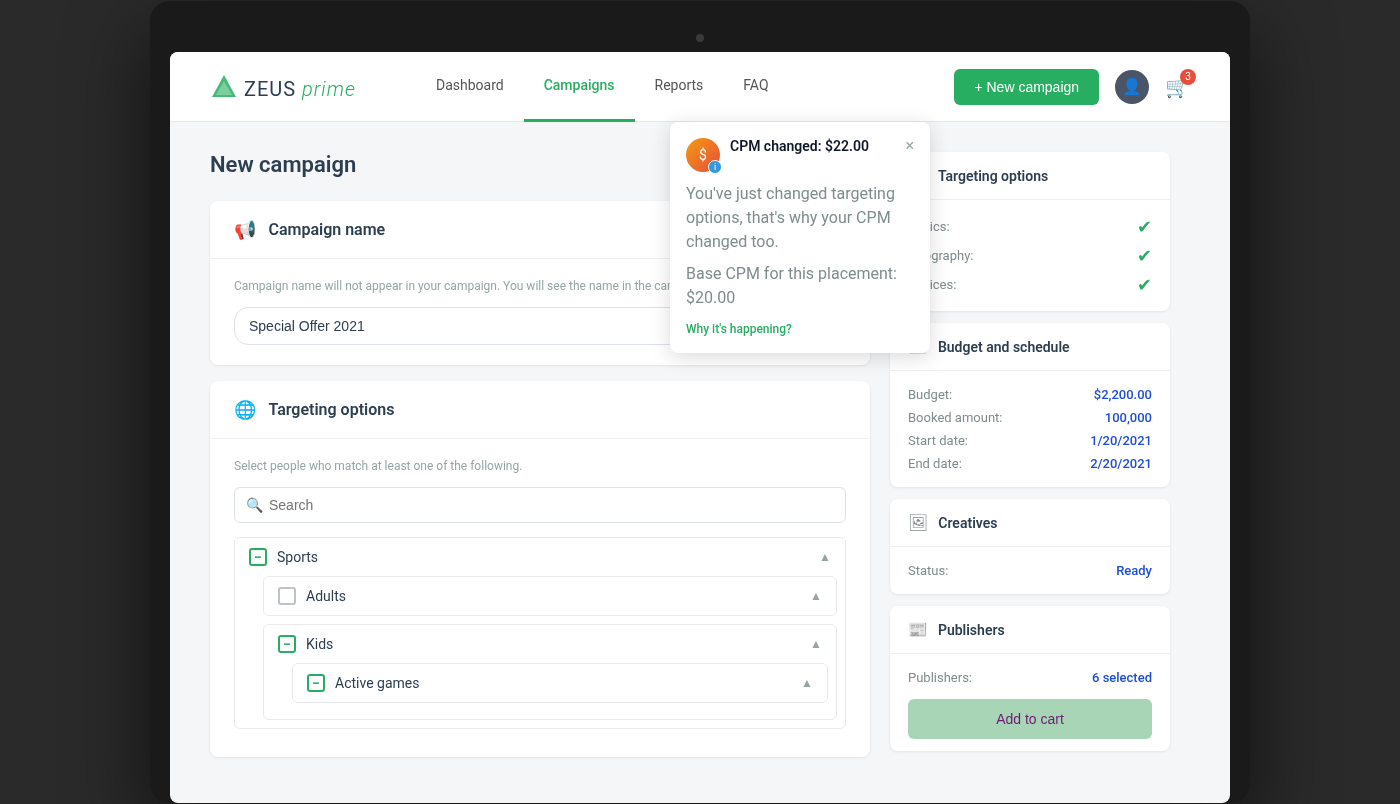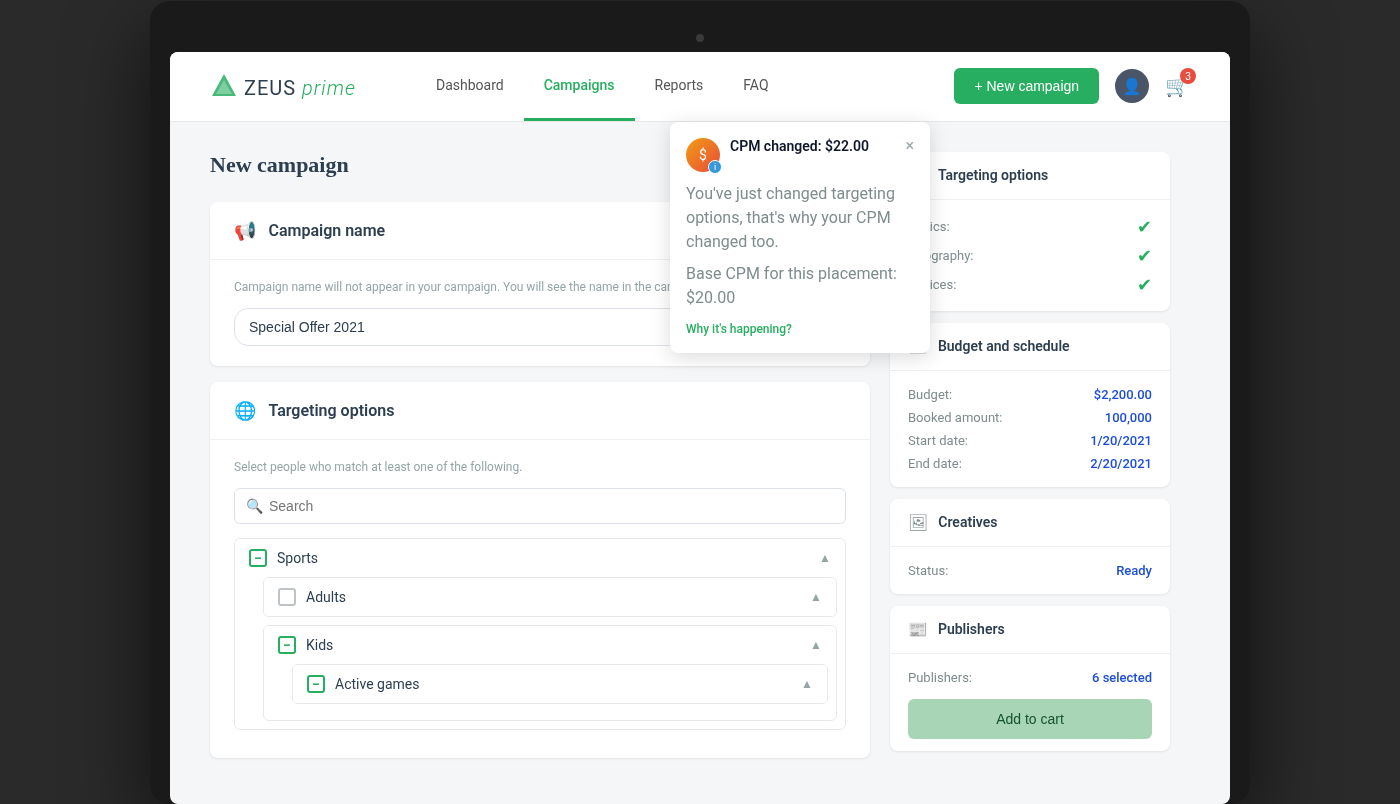--- a/index.html
+++ b/index.html
@@ -152,21 +152,20 @@
     }
     .content-left {
       flex: 1;
       max-width: 660px;
     }
     .page-title {
       font-size: 22px;
       font-weight: 600;
       color: #2c3e50;
       margin-bottom: 24px;
-      font-family: Liberation Serif, serif;
     }
 
     
     .card {
       background: #fff;
       border-radius: 8px;
       margin-bottom: 16px;
       box-shadow: 0 1px 3px rgba(0,0,0,0.08);
       overflow: hidden;
     }
@@ -336,21 +335,21 @@
       font-weight: 500;
     }
     .check-green {
       color: #27ae60;
       font-size: 18px;
     }
     .btn-add-cart {
       width: 100%;
       padding: 12px;
       background: #a8d5b5;
-      color: #14532d;
+      color: #701a75;
       border: none;
       border-radius: 6px;
       font-size: 14px;
       font-weight: 500;
       cursor: pointer;
       margin-top: 10px;
     }
 
     
     .notification-popup {

